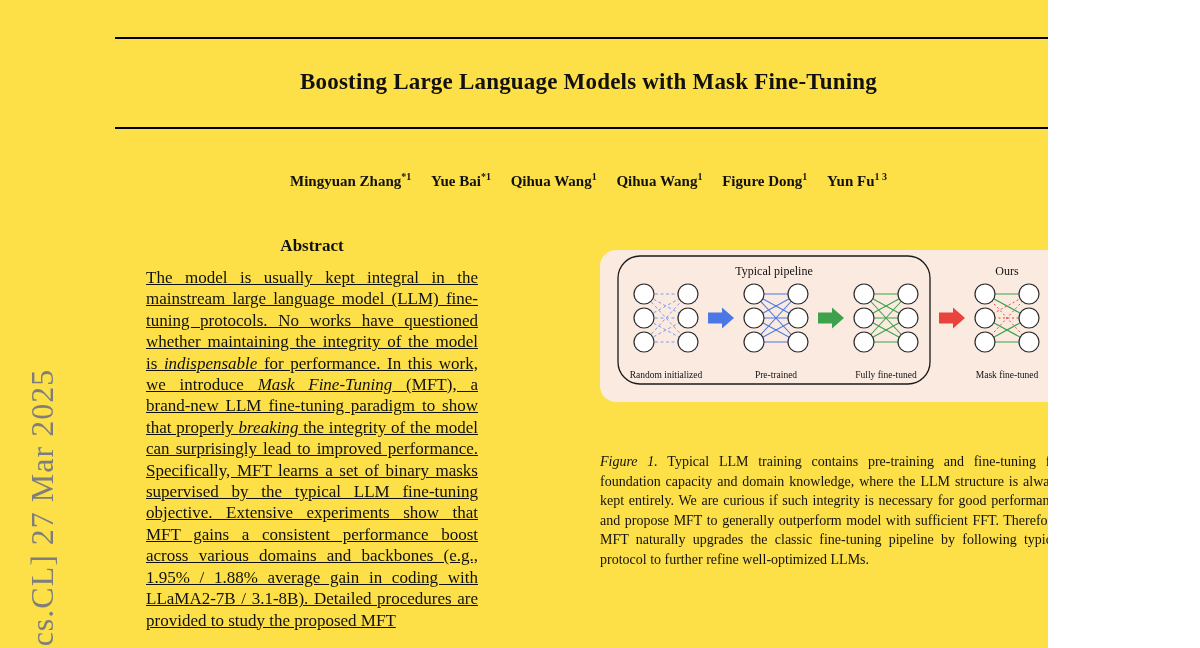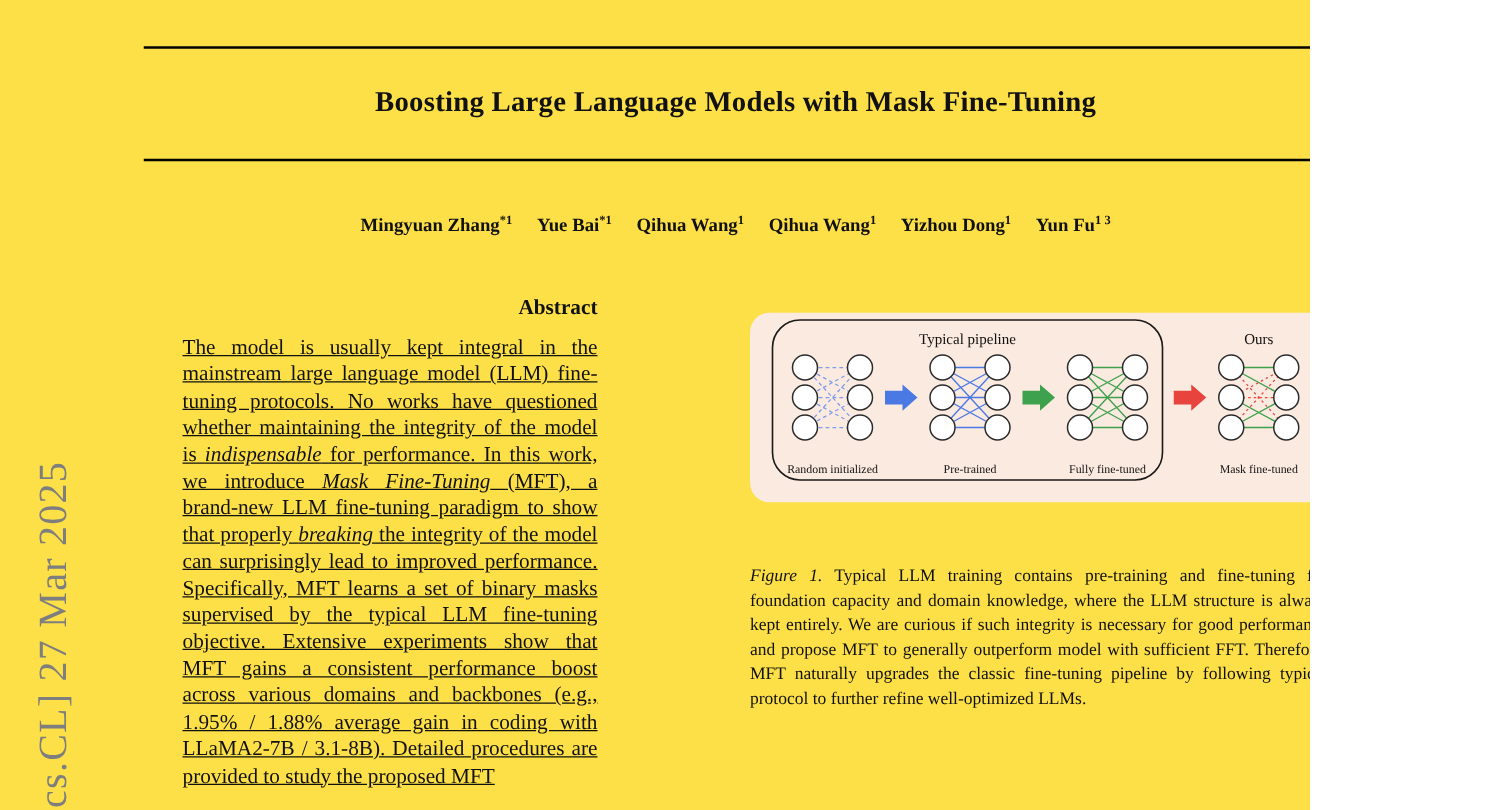--- a/index.html
+++ b/index.html
@@ -53,21 +53,21 @@
     color: #7e7e7e;
     letter-spacing: 1px;
   }
   .col-left {
     position: absolute;
     left: 146px;
     top: 236px;
     width: 332px;
   }
   .abstract-heading {
-    text-align: right;
+    text-align: center;
     font-size: 17px;
     font-weight: bold;
     margin: 0 0 11px 0;
   }
   .abstract-text {
     margin: 0;
     font-size: 17px;
     line-height: 21.4px;
     text-align: justify;
     text-decoration: underline;
@@ -110,21 +110,21 @@
 
   <div class="paper-title">Boosting Large Language Models with Mask Fine-Tuning</div>
 
   <div class="rule rule-mid"></div>
 
   <div class="authors">
     <span class="author"><span>Mingyuan Zhang</span><sup>*1</sup></span>
     <span class="author"><span>Yue Bai</span><sup>*1</sup></span>
     <span class="author"><span>Qihua Wang</span><sup>1</sup></span>
     <span class="author"><span>Qihua Wang</span><sup>1</sup></span>
-    <span class="author"><span>Yizhou Dong</span><sup>1</sup></span>
+    <span class="author"><span>Figure Dong</span><sup>1</sup></span>
     <span class="author"><span>Yun Fu</span><sup>1 3</sup></span>
   </div>
 
   <div class="arxiv-stamp">[cs.CL] 27 Mar 2025</div>
 
   <div class="col-left">
     <h2 class="abstract-heading">Abstract</h2>
     <p class="abstract-text"><span>The model is usually kept integral in the mainstream large language model (LLM) fine-tuning protocols. No works have questioned whether maintaining the integrity of the model is </span><span class="em">indispensable</span><span> for performance. In this work, we introduce </span><span class="em">Mask Fine-Tuning</span><span> (MFT), a brand-new LLM fine-tuning paradigm to show that properly </span><span class="em">breaking</span><span> the integrity of the model can surprisingly lead to improved performance. Specifically, MFT learns a set of binary masks supervised by the typical LLM fine-tuning objective. Extensive experiments show that MFT gains a consistent performance boost across various domains and backbones (e.g., 1.95% / 1.88% average gain in coding with LLaMA2-7B / 3.1-8B). Detailed procedures are provided to study the proposed MFT</span></p>
   </div>
 

